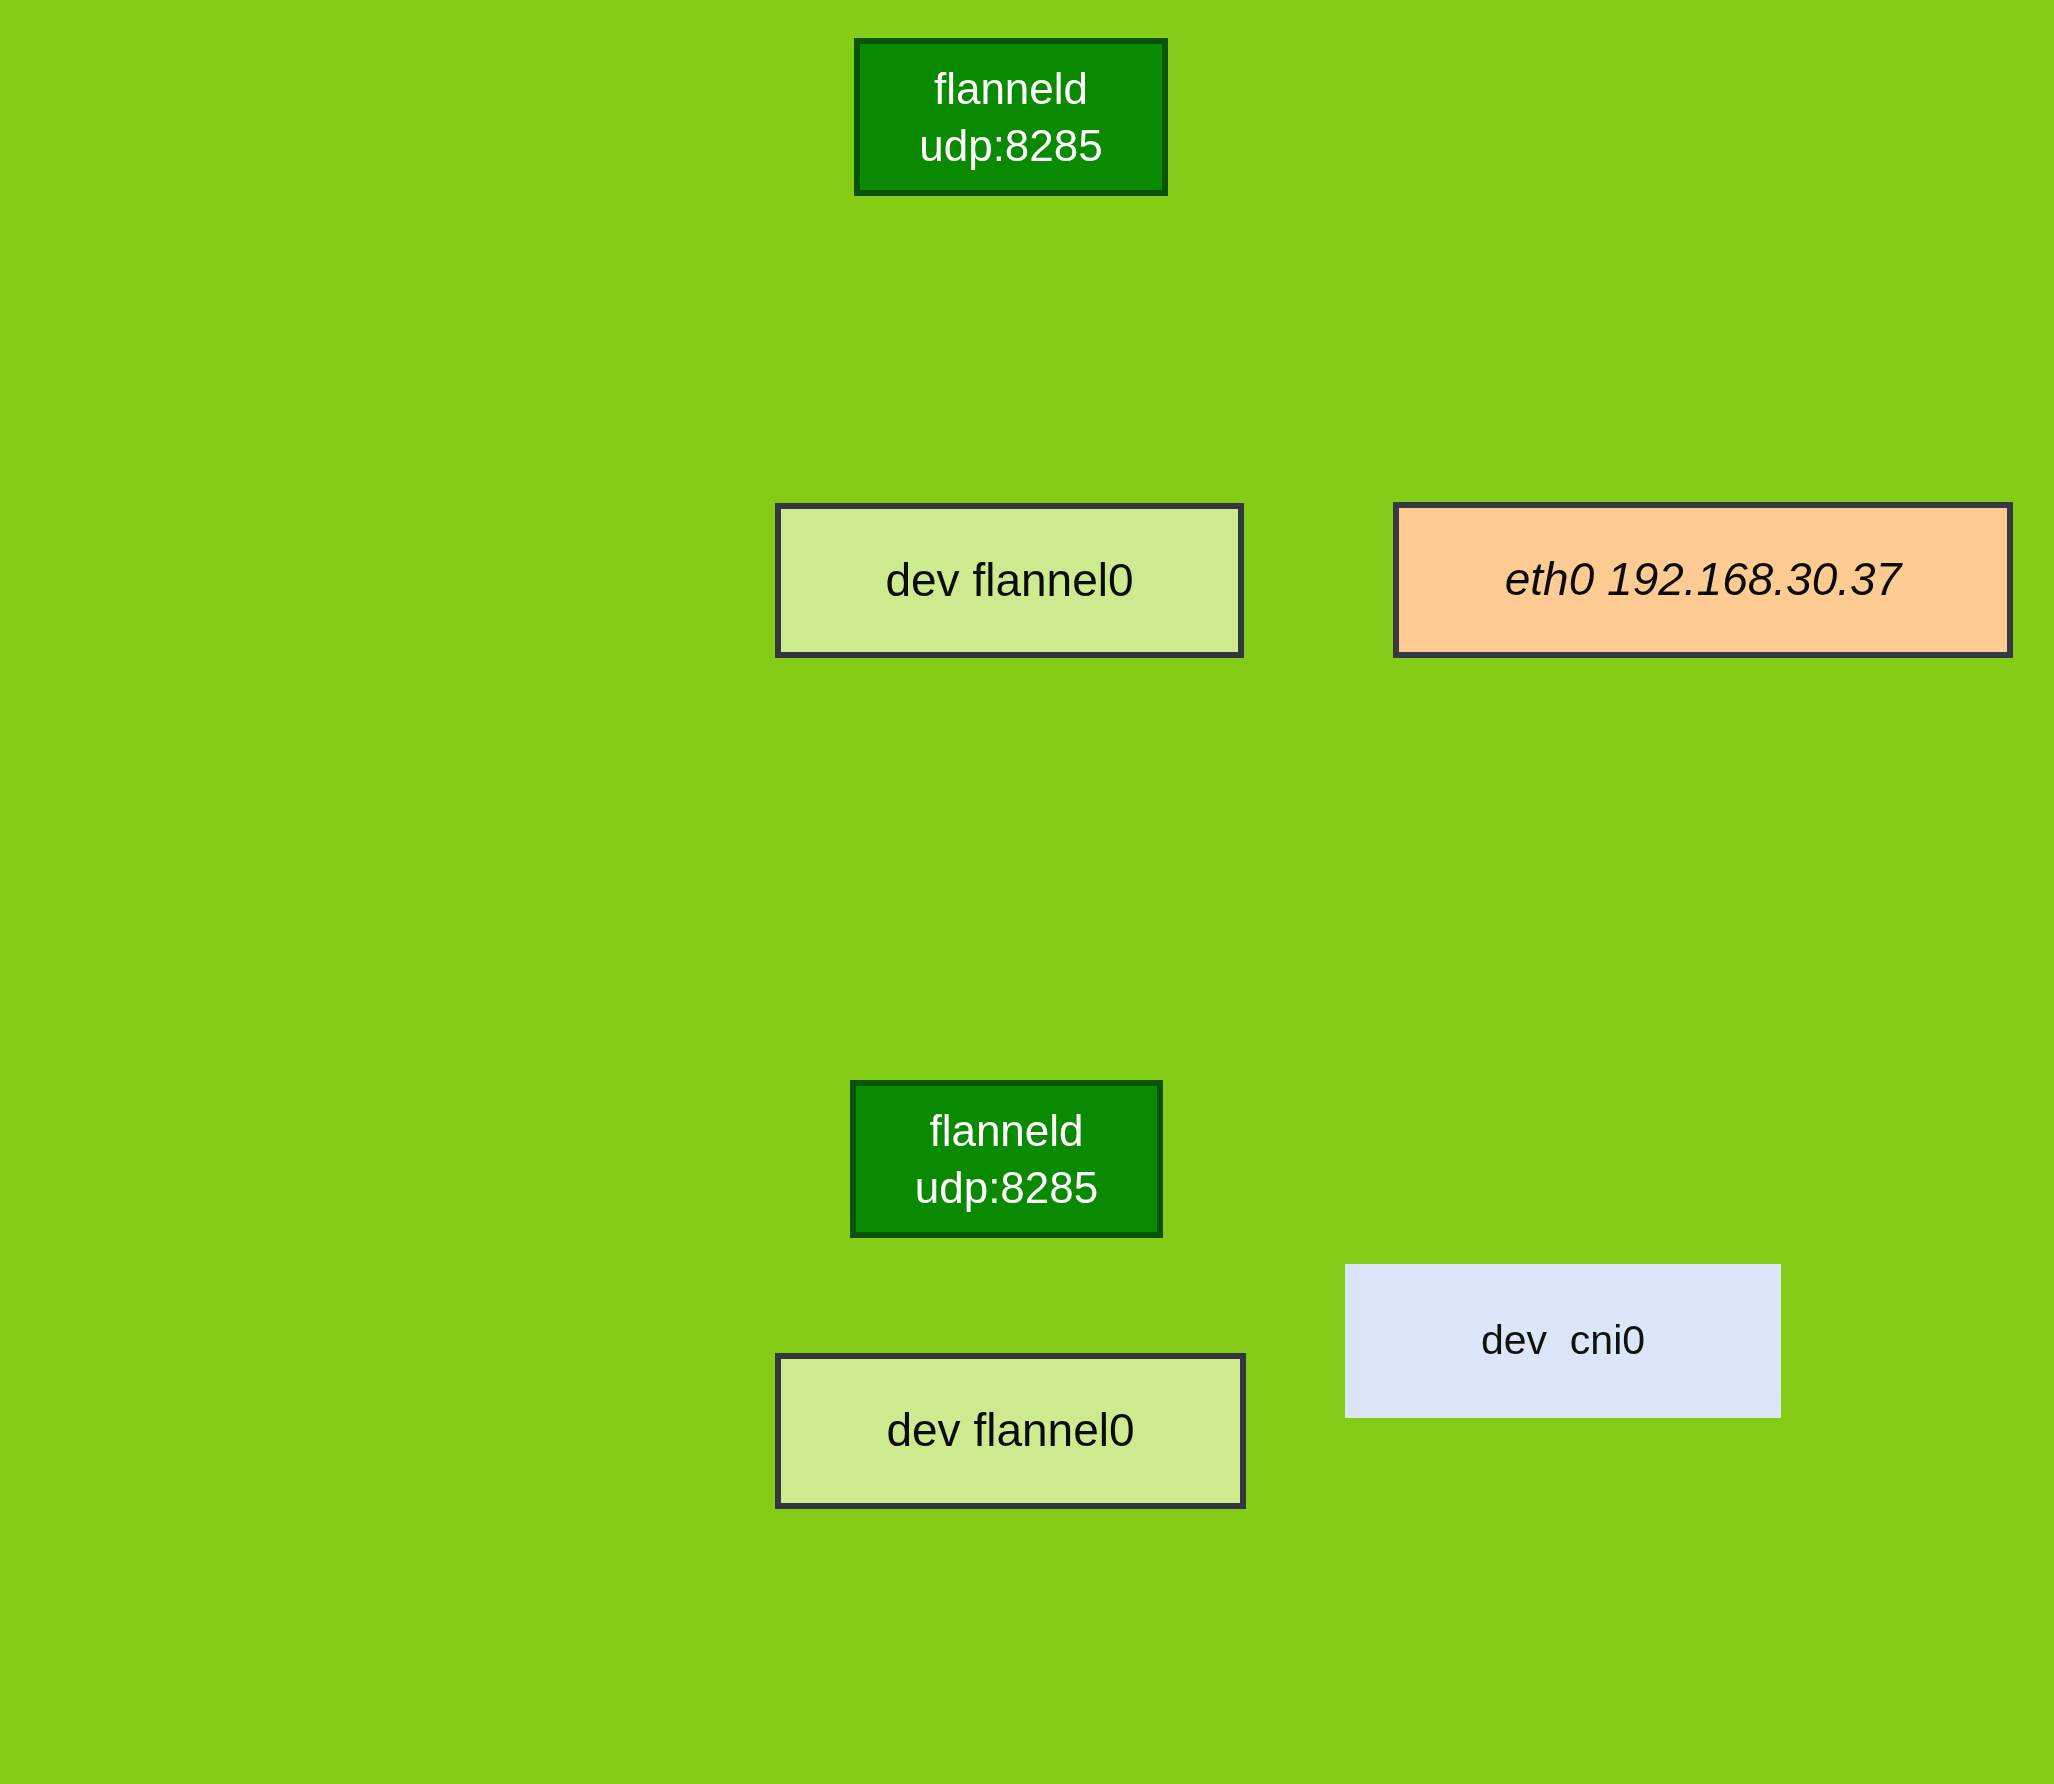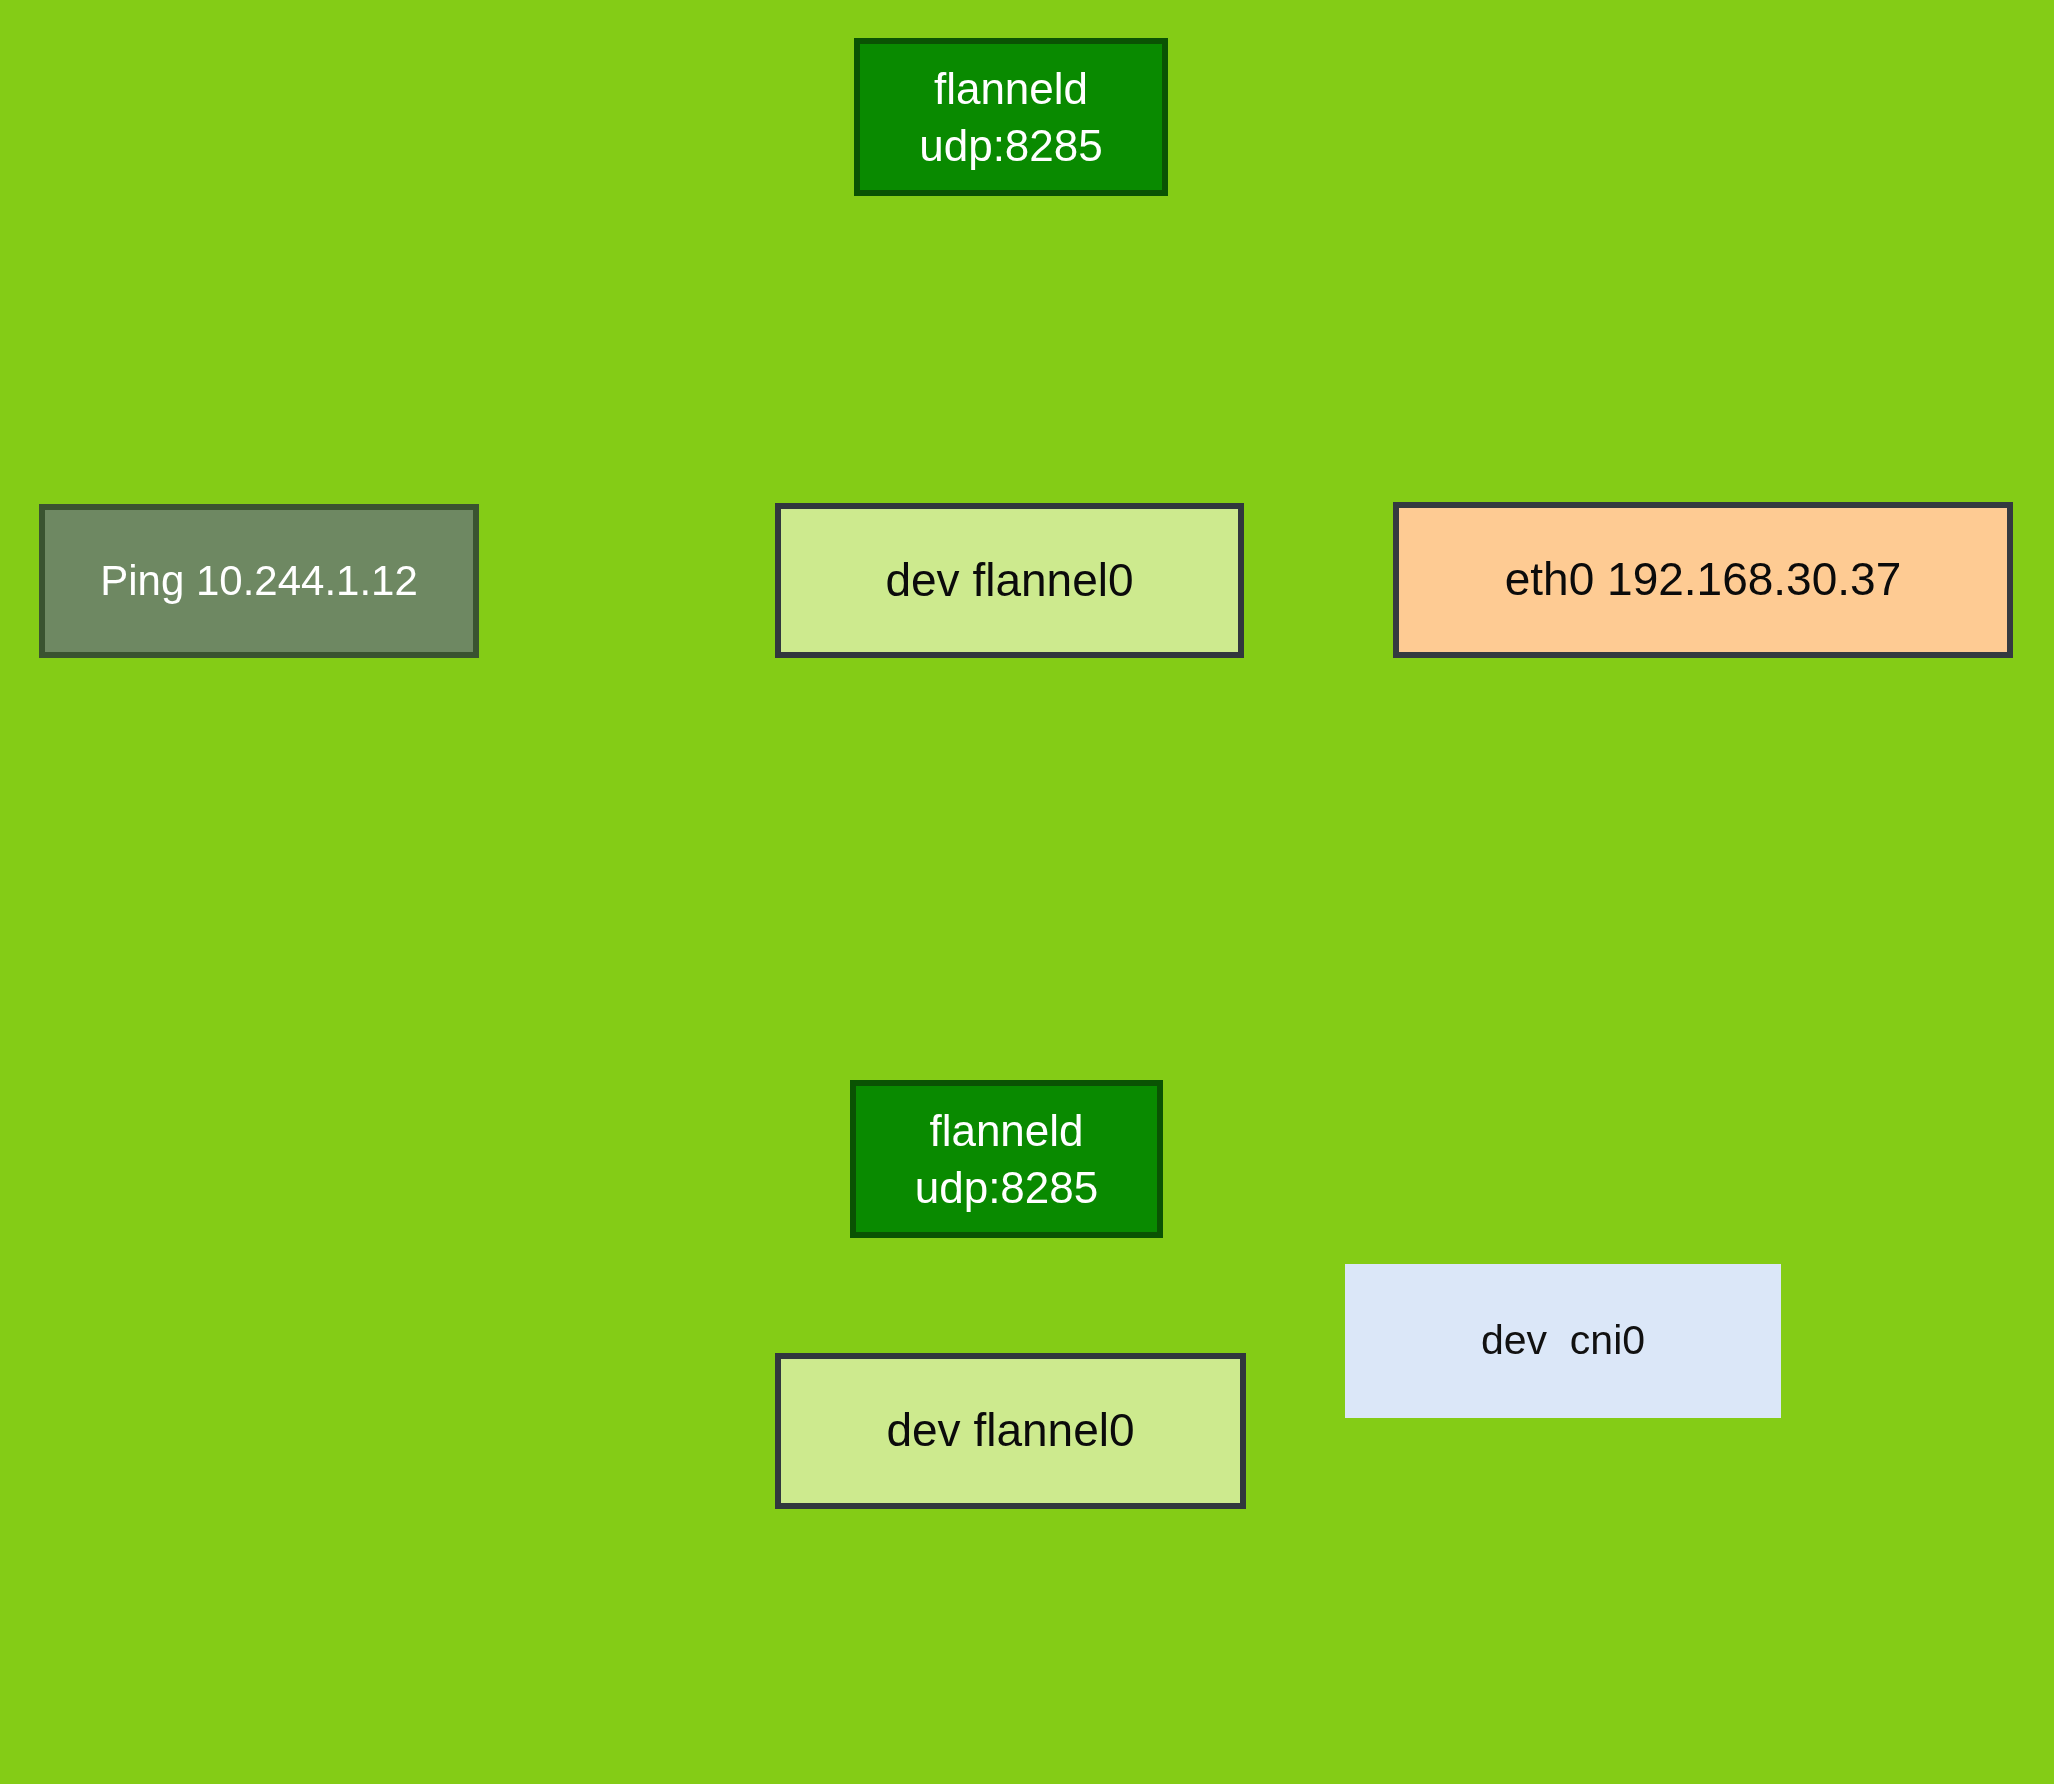--- a/index.html
+++ b/index.html
@@ -42,29 +42,26 @@
 </head>
 <body>
 
 <div class="canvas">
 
   <div class="node" id="flanneld-top" style="background: rgb(9, 138, 0); border-color: rgb(10, 83, 3); color: rgb(255, 255, 255);">
     <span class="label">flanneld
 udp:8285</span>
   </div>
 
-  <div class="node" id="ping" style="background: rgb(110, 136, 98); border-color: rgb(58, 83, 48); color: rgb(255, 255, 255);">
-    <span class="label">Ping 10.244.1.12</span>
-  </div>
 
   <div class="node" id="dev-flannel0-a" style="background: rgb(205, 234, 142); border-color: rgb(49, 55, 61); color: rgb(11, 11, 11);">
     <span class="label">dev flannel0</span>
   </div>
 
-  <div class="node" id="eth0-37" style="background: rgb(254, 203, 147); border-color: rgb(52, 58, 64); color: rgb(11, 11, 11);">
+  <div class="node" id="eth0-37" style="background: rgb(254, 203, 147); border-color: rgb(52, 58, 64); color: rgb(11, 11, 11); font-style: italic;">
     <span class="label">eth0 192.168.30.37</span>
   </div>
 
   <div class="node" id="flanneld-bottom" style="background: rgb(9, 138, 0); border-color: rgb(10, 83, 3); color: rgb(255, 255, 255);">
     <span class="label">flanneld
 udp:8285</span>
   </div>
 
   <div class="node" id="dev-cni0" style="background: rgb(219, 231, 248); color: rgb(17, 17, 17);">
     <span class="label">dev  cni0</span>

